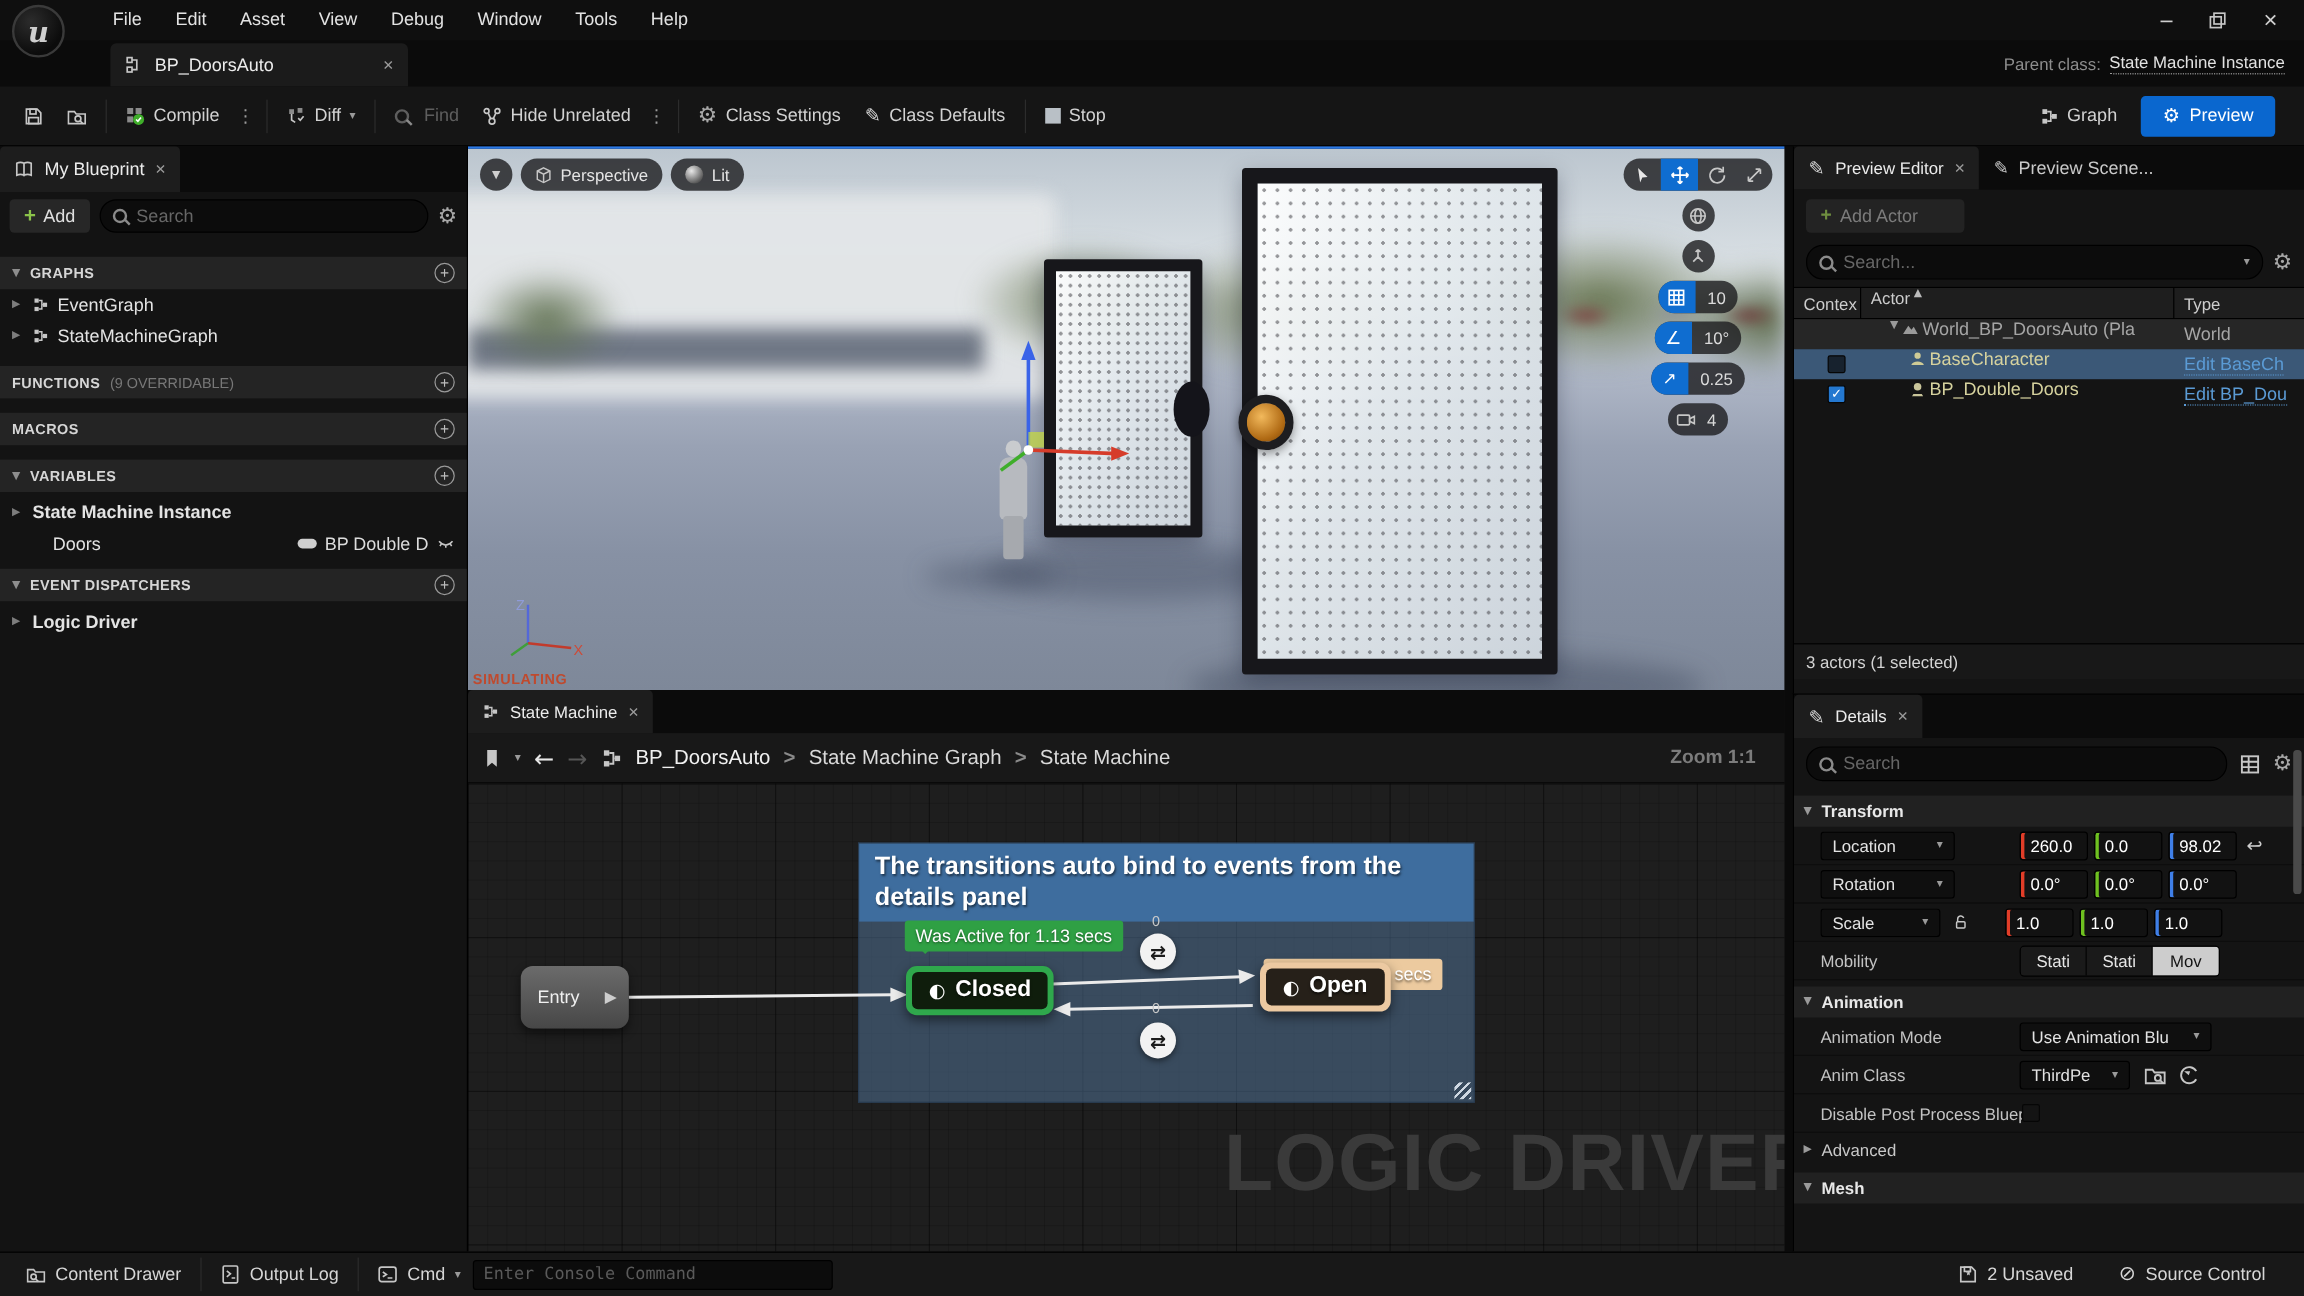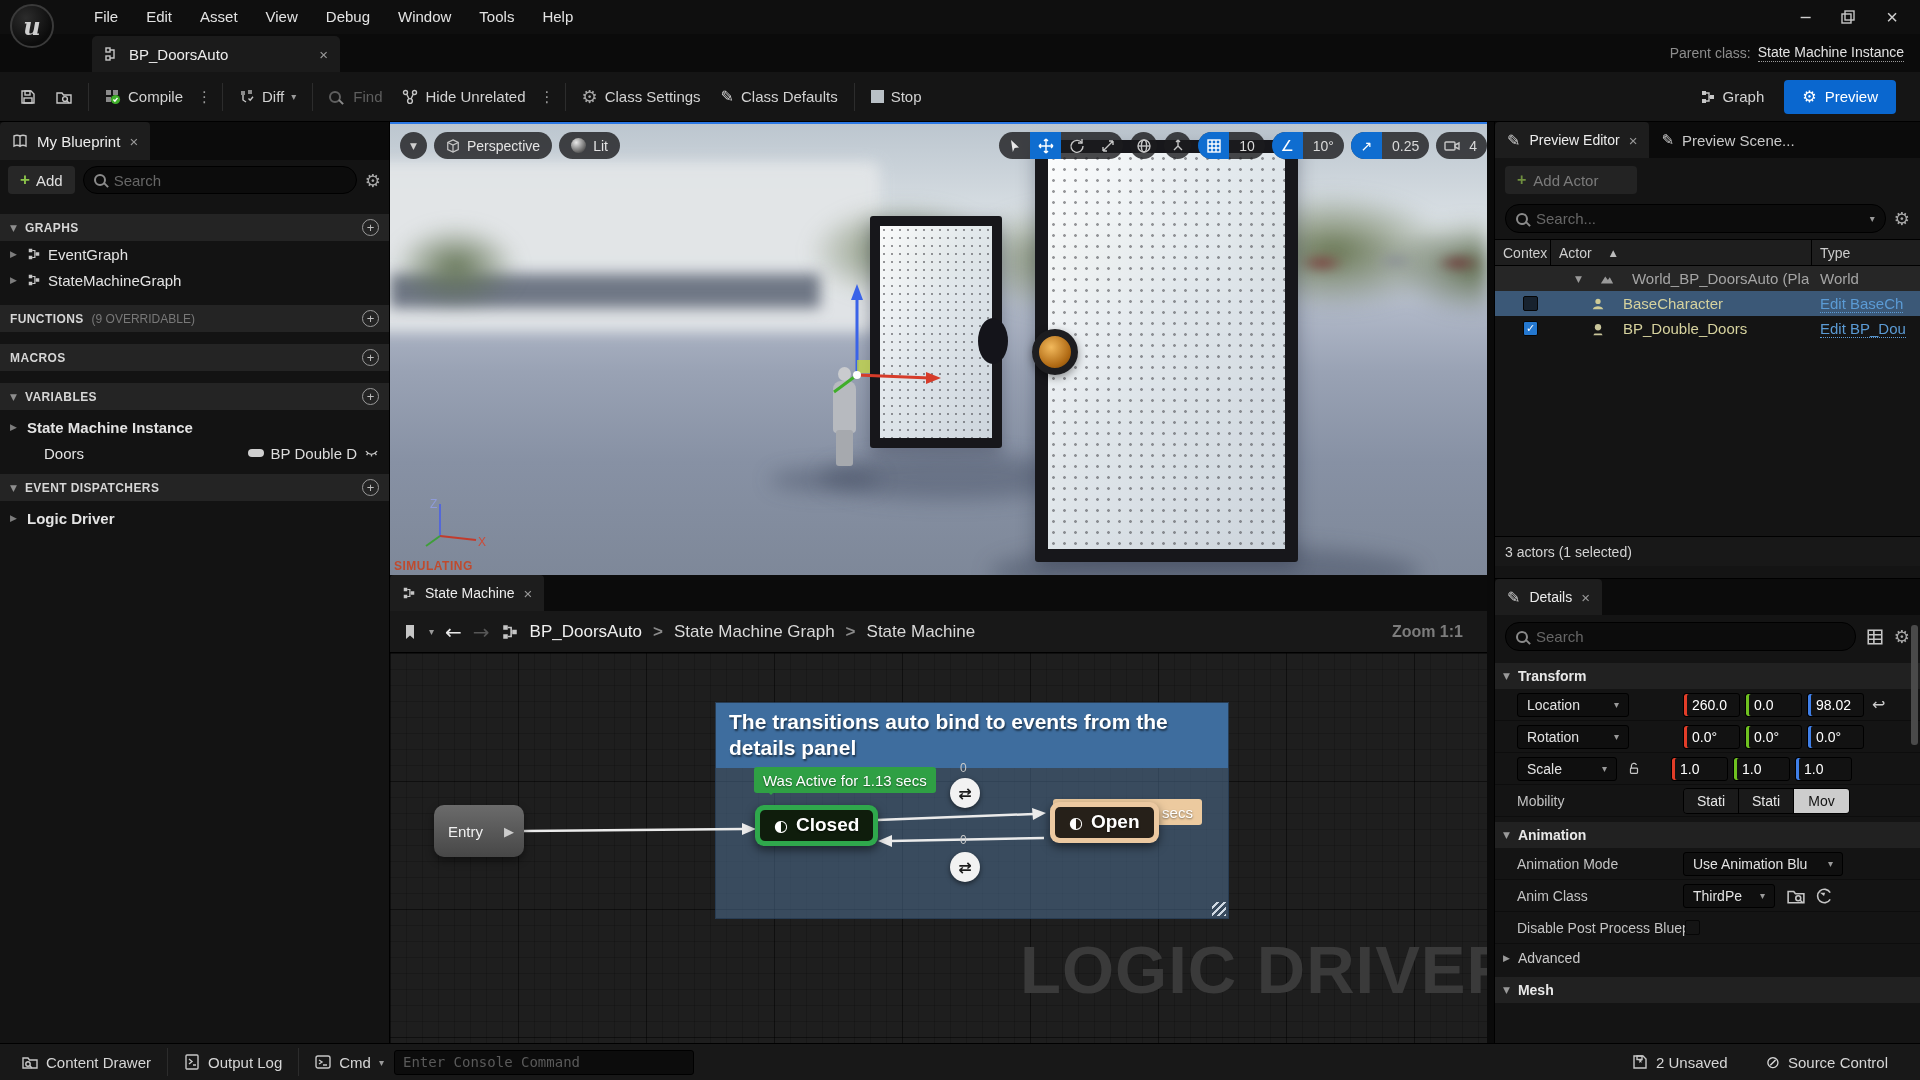--- a/index.html
+++ b/index.html
@@ -104,21 +104,21 @@
   .door-b { left:645px; top:16px; width:263px; height:422px; border-width:13px; background-size:11px 11px, 100% 100%; }
   .knob { position:absolute; left:642px; top:205px; width:46px; height:46px; border-radius:50%;
     background:radial-gradient(circle at 38% 35%, #f2b95c, #b06a14 65%, #744208); border:7px solid #1d1d20;
     box-shadow:0 3px 8px rgba(0,0,0,.4); }
   .char-head { position:absolute; left:448px; top:243px; width:13px; height:14px; border-radius:50%; background:#c9cbce; }
   .char-body { position:absolute; left:443px; top:257px; width:23px; height:52px; border-radius:8px 8px 4px 4px; background:#b7babf; }
   .char-legs { position:absolute; left:446px; top:306px; width:17px; height:36px; background:#a6a9ae; border-radius:3px; }
   .giz { position:absolute; left:380px; top:140px; width:220px; height:150px; overflow:visible; }
   .vp-pillrow { position:absolute; top:8px; display:flex; gap:7px; align-items:center; }
   .vp-tl { left:10px; }
-  .vp-tr { right:0; }
+  .vp-tr { right:10px;flex-direction:column; }
   .vp-pill { height:27px; border-radius:14px; background:rgba(28,28,30,.8); color:#e4e4e4;
     display:flex; align-items:center; gap:7px; padding:0 12px; font-size:14px; }
   .vp-round { width:27px; height:27px; border-radius:50%; background:rgba(28,28,30,.8); color:#cfcfcf;
     display:flex; align-items:center; justify-content:center; font-size:9px; }
   .vp-seg { display:flex; height:27px; border-radius:14px; overflow:hidden; background:rgba(28,28,30,.8); }
   .vp-seg > span { width:31px; height:27px; display:flex; align-items:center; justify-content:center; color:#dadada; }
   .vp-seg > span.on { background:#0f6dd0; }
   .vp-seg > span.txt { width:auto; padding:0 10px; font-size:14px; }
   .lit-ball { width:15px; height:15px; border-radius:50%; background:radial-gradient(circle at 35% 30%, #e8e8e8, #555 75%); }
   .axisw { position:absolute; left:28px; top:372px; width:70px; height:56px; }
@@ -183,21 +183,21 @@
   .radio.on::after { content:""; width:7px; height:7px; border-radius:50%; background:#1f7ad4; }
   .radio-lbl { font-weight:bold; font-size:14px; color:#f2f2f2; margin-right:68px; }
   .addactor-btn { margin:8px 10px 4px; width:132px; height:28px; background:#232323; border-radius:4px;
     display:flex; align-items:center; gap:7px; padding:0 12px; }
   .addactor-btn .plus { color:#6f8f3f; font-weight:bold; font-size:16px; }
   .addactor-btn .lbl { color:#7b7b7b; font-size:15px; }
   .pe-search { display:flex; align-items:center; gap:8px; padding:6px 10px; }
   .tbl-head { height:27px; background:#1e1e1e; border-top:1px solid #000; border-bottom:1px solid #000;
     display:flex; align-items:center; font-size:14px; color:#cdcdcd; }
   .col-ctx { width:56px; padding-left:8px; overflow:hidden; white-space:nowrap; border-right:1px solid #000; height:100%; display:flex; align-items:center; }
-  .col-actor { flex:1; padding-left:8px; display:flex; align-items:center; gap:18px; overflow:hidden; border-right:1px solid #000; height:100%; }
+  .col-actor { flex:1; padding-left:8px; display:flex; align-items:flex-start; gap:3px; overflow:hidden; border-right:1px solid #000; height:100%; }
   .col-type { width:108px; padding-left:8px; overflow:hidden; white-space:nowrap; height:100%; display:flex; align-items:center; }
   .tbl-row { height:25px; display:flex; align-items:center; font-size:15px; }
   .tbl-row .name { color:#d6d29e; white-space:nowrap; overflow:hidden; }
   .tbl-row .link { color:#5b9bd5; border-bottom:1px dotted #5b9bd5; white-space:nowrap; overflow:hidden; }
   .cb { width:15px; height:15px; border:1px solid #060606; background:#1d2530; border-radius:2px; margin-left:20px;
     display:flex; align-items:center; justify-content:center; font-size:11px; color:#fff; }
   .cb.checked { background:#2478d0; }
   .pe-status { position:absolute; left:0; right:0; top:414px; height:30px; border-top:1px solid #000;
     background:#181818; display:flex; align-items:center; padding-left:10px; font-size:14px; color:#d3d3d3; }
   .r-scroll { position:absolute; right:2px; width:7px; border-radius:3px; background:#4a4a4a; }

